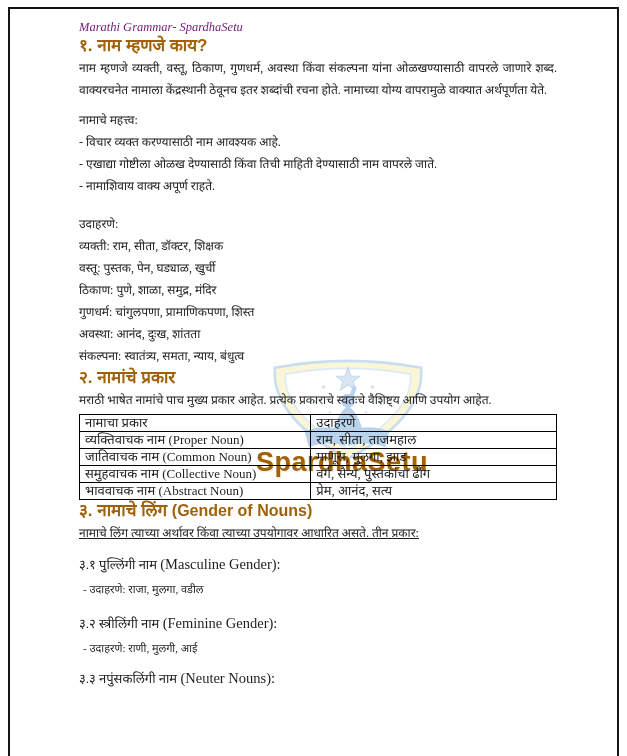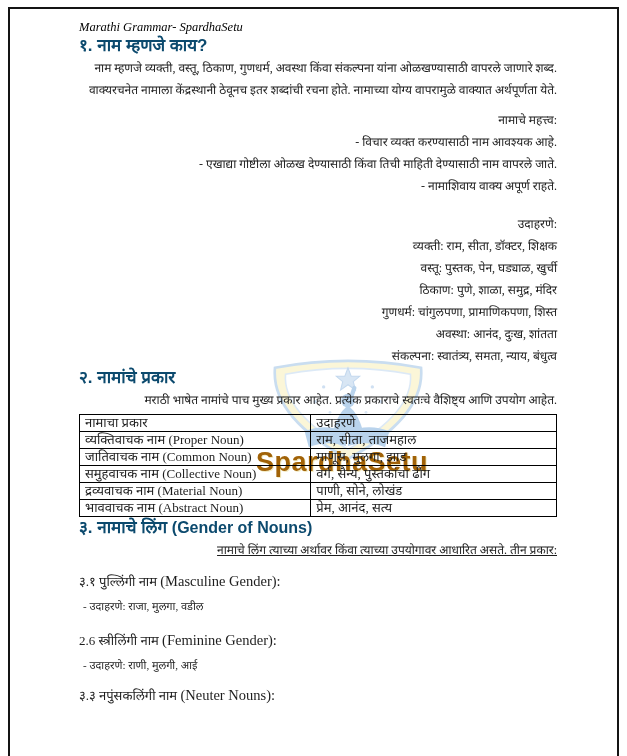--- a/index.html
+++ b/index.html
@@ -42,39 +42,38 @@
   .content {
     position: relative;
     z-index: 1;
     padding: 0 60px 0 69px;
   }
   .doc-header {
     margin: 11px 0 0 0;
     font-style: italic;
     font-size: 12.5px;
     line-height: 15px;
-    color: #000000;
+    color: #701a75;
   }
   h1.sec {
     margin: 0; padding: 0;
     font-family: "Liberation Sans", sans-serif;
     font-weight: bold;
     font-size: 17px;
     line-height: 22px;
-    color: #0c4a6e;
+    color: #a16207;
   }
   .h1-first { margin-top: 30px; }
   .h2-sec  { margin-top: 10px; }
   .h3-sec  { margin-top: 12px; }
   .h-en { font-size: 16px; }
   p.body-line {
     margin: 0;
     font-size: 12px;
     line-height: 22px;
-    text-align: right;
   }
   .intro1 { margin-top: 10px; text-align: justify; }
   .intro2 { margin-top: 2px; }
   .intro3 { margin-top: 4px; text-decoration: underline; }
   .block-importance { margin-top: 8px; }
   .block-examples  { margin-top: 16px; }
   
   table.noun-table {
     margin-top: 3px;
     width: 100%;
@@ -175,36 +174,32 @@
         </tr>
         <tr>
           <td>जातिवाचक नाम (Common Noun)</td>
           <td>माणूस, मुलगा, झाड</td>
         </tr>
         <tr>
           <td>समुहवाचक नाम (Collective Noun)</td>
           <td>वर्ग, सैन्य, पुस्तकांचा ढीग</td>
         </tr>
         <tr>
-          <td>द्रव्यवाचक नाम (Material Noun)</td>
-          <td>पाणी, सोने, लोखंड</td>
-        </tr>
-        <tr>
           <td>भाववाचक नाम (Abstract Noun)</td>
           <td>प्रेम, आनंद, सत्य</td>
         </tr>
       </tbody>
     </table>
 
     <h1 class="sec h3-sec"><span>३. नामाचे लिंग </span><span class="h-en">(Gender of Nouns)</span></h1>
 
     <p class="body-line intro3">नामाचे लिंग त्याच्या अर्थावर किंवा त्याच्या उपयोगावर आधारित असते. तीन प्रकार:</p>
 
     <p class="sub-title gap10"><span>३.१ पुल्लिंगी नाम </span><span class="en">(Masculine Gender):</span></p>
     <p class="sub-ex">- उदाहरणे: राजा, मुलगा, वडील</p>
 
-    <p class="sub-title gap14"><span>2.6 स्त्रीलिंगी नाम </span><span class="en">(Feminine Gender):</span></p>
+    <p class="sub-title gap14"><span>३.२ स्त्रीलिंगी नाम </span><span class="en">(Feminine Gender):</span></p>
     <p class="sub-ex">- उदाहरणे: राणी, मुलगी, आई</p>
 
     <p class="sub-title gap10"><span>३.३ नपुंसकलिंगी नाम </span><span class="en">(Neuter Nouns):</span></p>
 
   </div>
 </div>
 
 </body></html>

